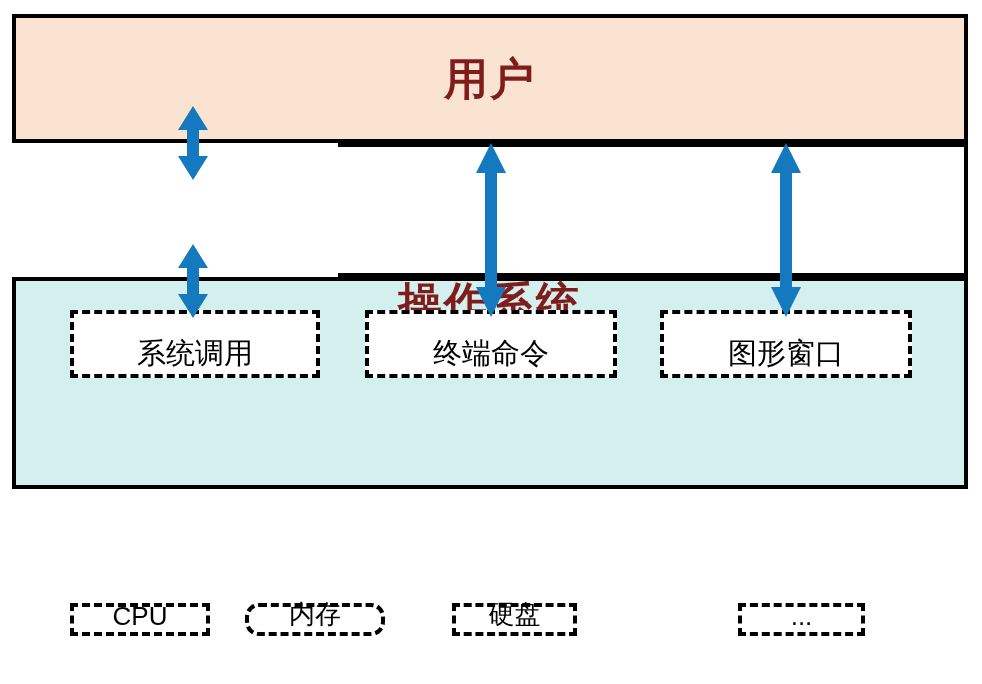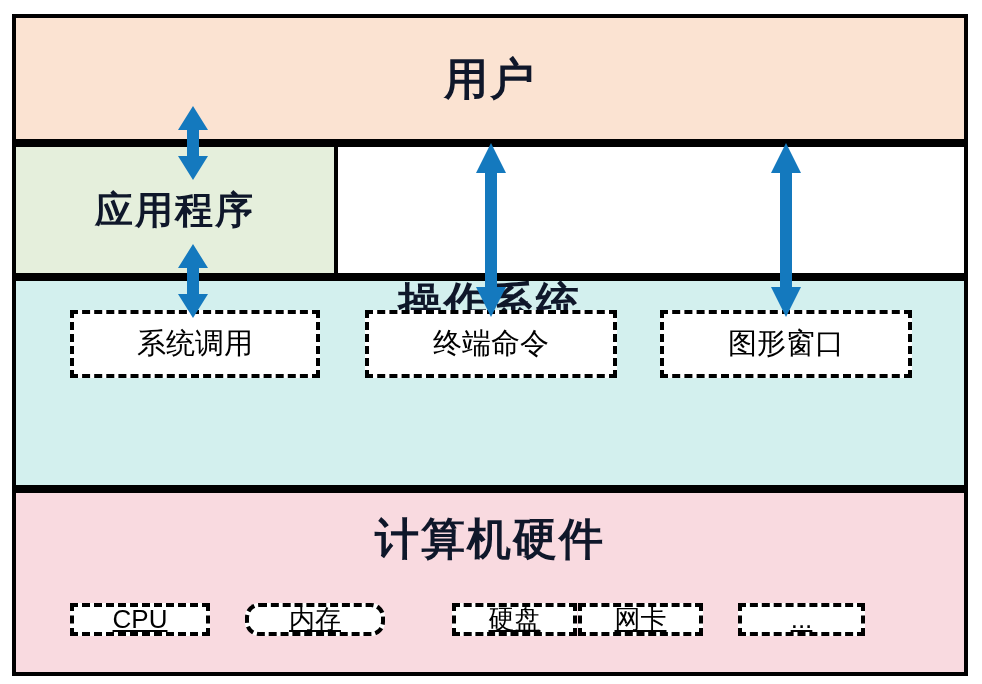--- a/index.html
+++ b/index.html
@@ -22,21 +22,21 @@
   .layer {
     position: absolute;
     box-sizing: border-box;
     border: 4px solid #000000;
     display: flex;
     align-items: center;
     justify-content: center;
   }
   .layer-title {
     font-weight: bold;
-    color: #0f172a;
+    color: #7f1d1d;
     letter-spacing: 2px;
     line-height: 1;
     white-space: nowrap;
   }
 
   
   #user-layer {
     left: 12px;
     top: 14px;
     width: 956px;
@@ -98,39 +98,38 @@
     margin-top: 24px;
   }
 
   
   .dashed-box {
     position: absolute;
     box-sizing: border-box;
     border: 4px dashed #000000;
     background: #ffffff;
     display: flex;
-    align-items: center;
+    align-items: flex-end;
     justify-content: center;
     color: #000000;
     white-space: nowrap;
   }
   .iface-box {
     top: 310px;
     height: 68px;
     font-size: 29px;
   }
   #iface-syscall  { left: 70px;  width: 250px; }
   #iface-terminal { left: 365px; width: 252px; }
   #iface-gui      { left: 660px; width: 252px; }
 
   .hw-box {
     top: 603px;
     height: 33px;
     font-size: 26px;
-    text-decoration: underline;
   }
   #hw-cpu     { left: 70px;  width: 140px; }
   #hw-memory  { left: 245px; width: 140px; border-radius: 14px; }
   #hw-disk    { left: 420px; width: 125px; margin-left: 32px; }
   #hw-nic     { left: 578px; width: 125px; }
   #hw-ellipsis{ left: 738px; width: 127px; }
 
   
   .arrow {
     position: absolute;
@@ -139,33 +138,27 @@
 </style>
 </head>
 <body>
 
 <div id="stage">
 
   <div class="layer" id="user-layer">
     <span class="layer-title">用户</span>
   </div>
 
-  <div class="layer" id="app-layer">
-    <span class="layer-title">应用程序</span>
-  </div>
 
   <div class="layer" id="interface-band"></div>
 
   <div class="layer" id="os-layer">
     <span class="layer-title">操作系统</span>
   </div>
 
-  <div class="layer" id="hw-layer">
-    <span class="layer-title">计算机硬件</span>
-  </div>
 
   <div class="dashed-box iface-box" id="iface-syscall">
     <span>系统调用</span>
   </div>
 
   <div class="dashed-box iface-box" id="iface-gui">
     <span>图形窗口</span>
   </div>
 
   <div class="dashed-box iface-box" id="iface-terminal">
@@ -177,23 +170,20 @@
   </div>
 
   <div class="dashed-box hw-box" id="hw-memory">
     <span>内存</span>
   </div>
 
   <div class="dashed-box hw-box" id="hw-disk">
     <span>硬盘</span>
   </div>
 
-  <div class="dashed-box hw-box" id="hw-nic">
-    <span>网卡</span>
-  </div>
 
   <div class="dashed-box hw-box" id="hw-ellipsis">
     <span>...</span>
   </div>
 
   <svg class="arrow" id="arrow-user-app" style="left:173px; top:106px;" width="40" height="74" viewBox="0 0 40 74">
     <g fill="#1479BE">
       <polygon points="20,0 35,24 26,24 26,50 35,50 20,74 5,50 14,50 14,24 5,24"></polygon>
     </g>
   </svg>

